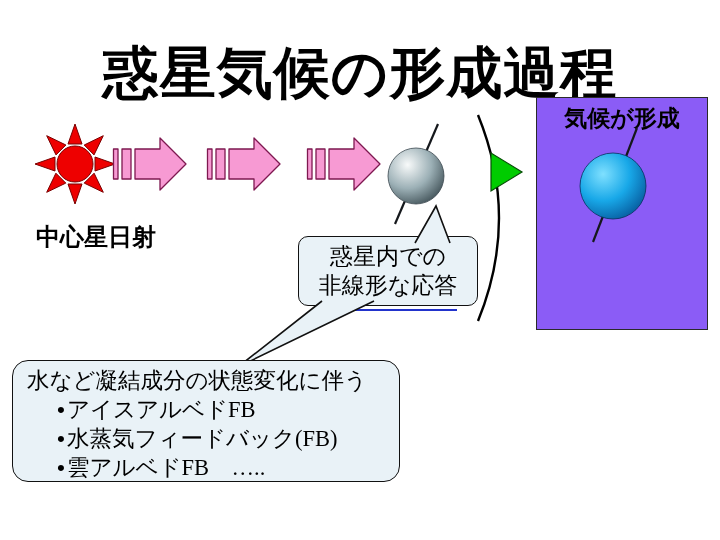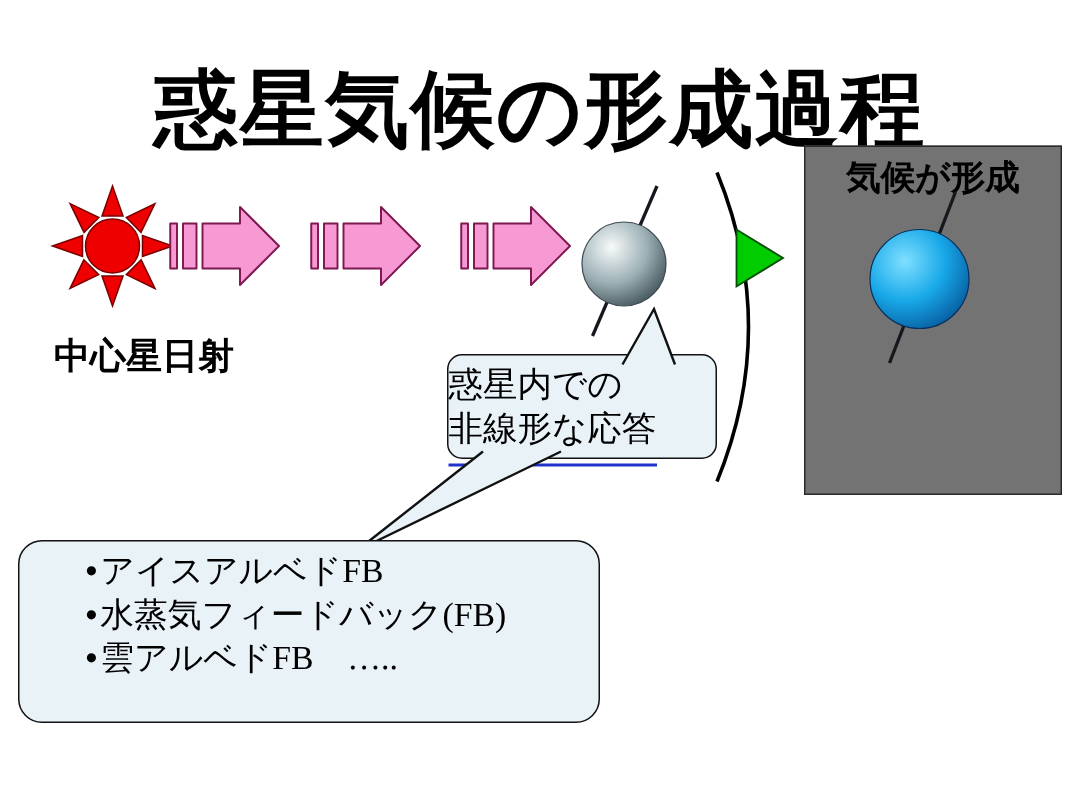--- a/index.html
+++ b/index.html
@@ -12,29 +12,29 @@
     font-size:56px; font-weight:bold; letter-spacing:1px;
   }
   .sun { position:absolute; left:33px; top:122px; width:84px; height:84px; }
   .arrow { position:absolute; top:136px; width:76px; height:56px; }
   .a1 { left:112px; } .a2 { left:206px; } .a3 { left:306px; }
   .planet-gray { position:absolute; left:384px; top:112px; width:64px; height:114px; }
   .tri { position:absolute; left:489px; top:151px; width:36px; height:42px; }
   .bracket { position:absolute; left:468px; top:111px; width:56px; height:214px; }
   .green-panel {
     position:absolute; left:536px; top:97px; width:172px; height:233px;
-    background:#737373; border:1px solid #2a2a2a; box-sizing:border-box;
+    background:#8b5cf6; border:1px solid #2a2a2a; box-sizing:border-box;
   }
   .panel-label { margin-top:5px; text-align:center; font-size:23px; font-weight:600; }
   .planet-blue { position:absolute; left:34px; top:22px; width:90px; height:136px; }
   .insolation { position:absolute; left:36px; top:221px; font-size:24px; font-weight:600; }
   .callout {
     position:absolute; left:298px; top:236px; width:180px; height:70px;
     background:#e9f2f7; border:1.6px solid #111; border-radius:10px;
-    box-sizing:border-box; text-align:left; font-size:23px; z-index:2;
+    box-sizing:border-box; text-align:center; font-size:23px; z-index:2;
   }
   .callout .l1 { margin-top:5px; line-height:28px; }
   .callout .l2 { margin-top:1px; line-height:28px; }
   .uline { border-bottom:2.2px solid #2233cc; padding-bottom:11px; }
   .tail { position:absolute; z-index:3; }
   .tail-up { left:408px; top:202px; width:46px; height:42px; }
   .tail-down { left:222px; top:298px; width:170px; height:72px; }
   .fb-box {
     position:absolute; left:12px; top:360px; width:388px; height:122px;
     background:#e9f2f7; border:1.6px solid #111; border-radius:16px;
@@ -126,20 +126,21 @@
     <div class="l2"><span class="uline">非線形な応答</span></div>
   </div>
   <svg class="tail tail-up" viewBox="0 0 46 42">
     <path d="M 7 41 L 28 4 L 42 41" fill="#e9f2f7" stroke="#111" stroke-width="1.6"></path>
   </svg>
   <svg class="tail tail-down" viewBox="0 0 170 72">
     <path d="M 100 3 L 16 69 L 152 3" fill="#e9f2f7" stroke="#111" stroke-width="1.6"></path>
   </svg>
 
   <div class="fb-box">
+    <div class="fb-head">水など凝結成分の状態変化に伴う</div>
     <div class="fb-item">
       <span class="bullet">•</span><span>アイスアルベド</span><span class="serif">FB</span>
     </div>
     <div class="fb-item">
       <span class="bullet">•</span><span>水蒸気フィードバック</span><span class="serif">(FB)</span>
     </div>
     <div class="fb-item">
       <span class="bullet">•</span><span>雲アルベド</span><span class="serif">FB　…..</span>
     </div>
   </div>

